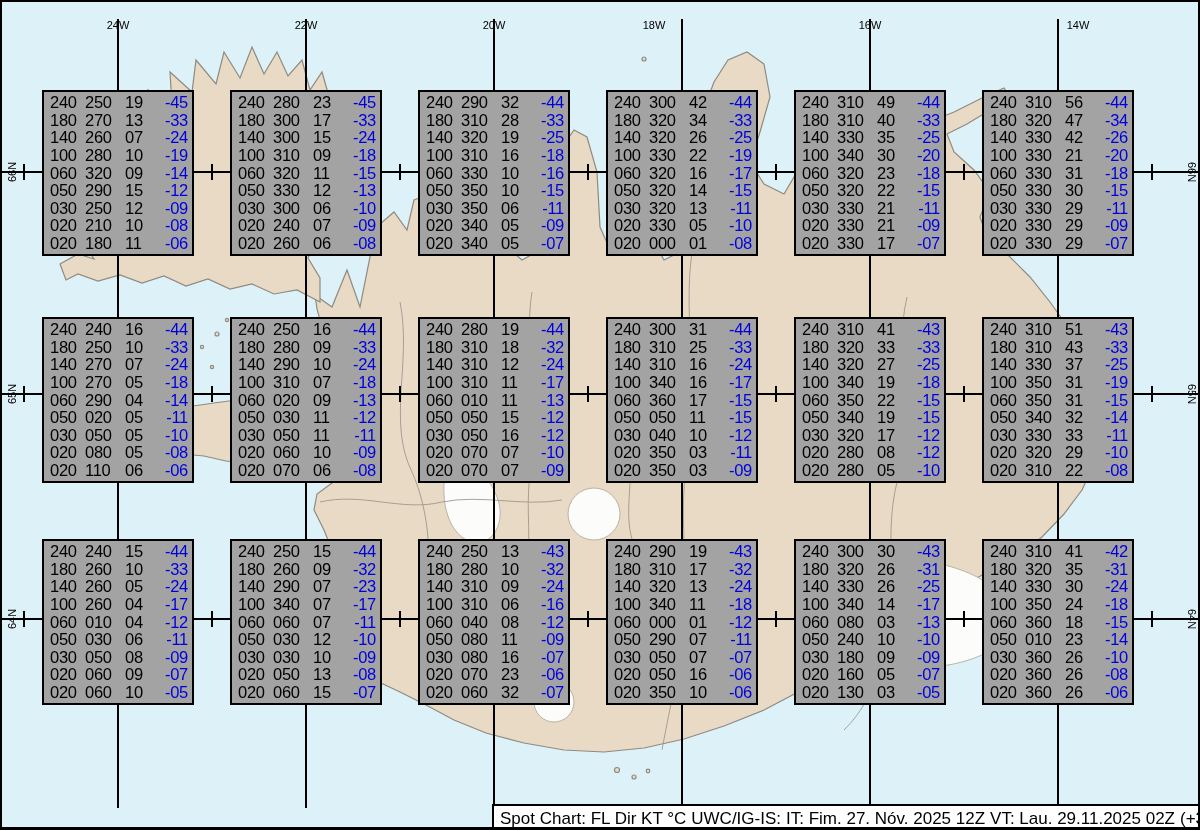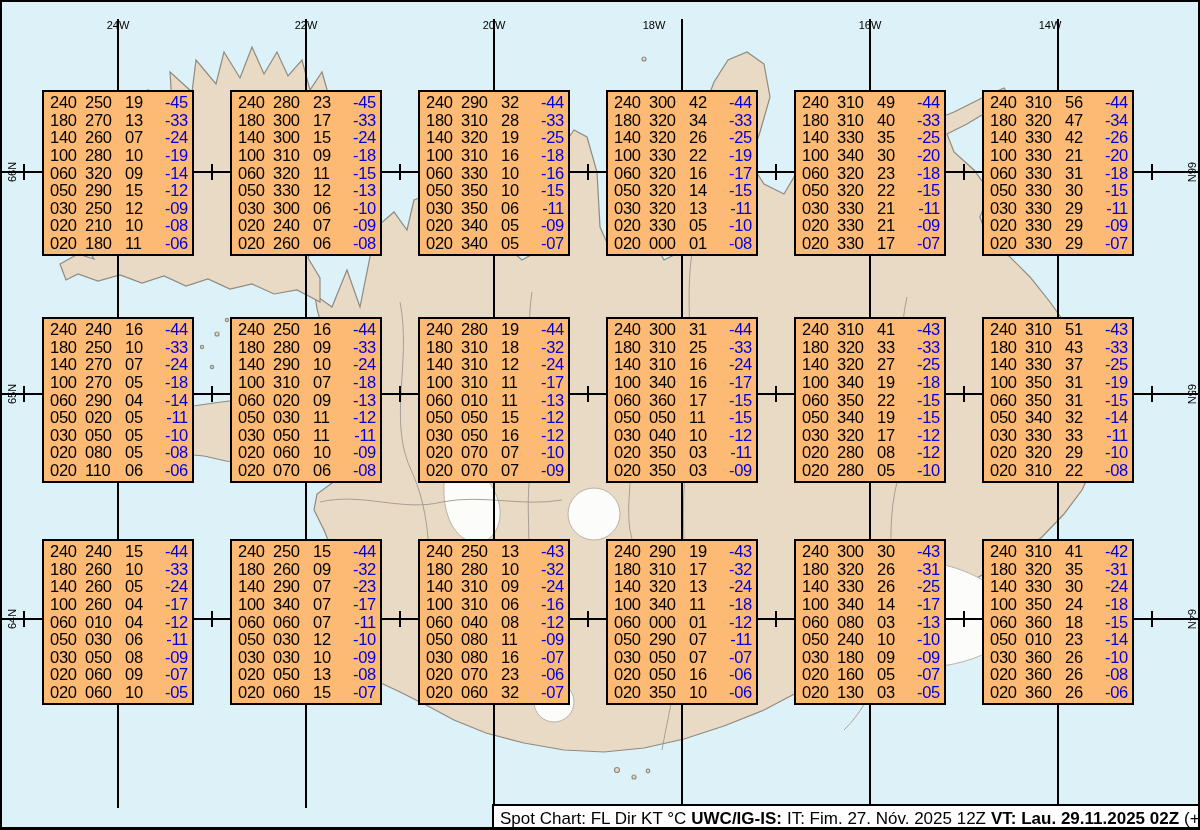--- a/index.html
+++ b/index.html
@@ -9,36 +9,36 @@
          font-family:"Liberation Sans","DejaVu Sans",sans-serif;}
   #map-svg{position:absolute;left:0;top:0;z-index:1;}
   .vline{position:absolute;top:17px;width:2px;background:#000;z-index:2;}
   .hline{position:absolute;left:0;width:1200px;height:2px;background:#000;z-index:2;}
   .tickcross{position:absolute;width:2px;height:16px;background:#000;z-index:2;}
   .lon-label{position:absolute;z-index:4;font-size:11px;color:#000;
              transform:translateX(-50%);white-space:nowrap;margin-top:14px;}
   .lat-label{position:absolute;z-index:4;font-size:11px;color:#000;white-space:nowrap;}
   .lat-left{transform:translate(-50%,-50%) rotate(-90deg);}
   .lat-right{transform:translate(-50%,-50%) rotate(90deg);}
-  .spot-box{position:absolute;width:152px;height:166px;background:#fdba74;
+  .spot-box{position:absolute;width:152px;height:166px;background:#a3a3a3;
             border:2px solid #000;box-sizing:border-box;z-index:3;
             display:flex;flex-direction:column;justify-content:space-between;
             padding:2px 4px 2px 6px;}
   .box-row{display:flex;align-items:baseline;font-size:16.5px;line-height:17px;
            color:#000;letter-spacing:-0.3px;white-space:nowrap;}
   .box-row .c-fl{width:35px;}
   .box-row .c-dir{width:40px;}
   .box-row .c-kt{width:30px;}
   .box-row .c-t{flex:1;text-align:right;color:var(--temp,#0000dd);}
   #status-bar{position:absolute;left:490px;top:802px;width:710px;height:28px;
               background:#fff;border-left:2px solid #000;border-top:2px solid #000;
               box-sizing:border-box;z-index:5;display:flex;align-items:center;
               padding-left:6px;font-size:17px;color:#000;white-space:nowrap;}
   #status-bar span{margin-right:5px;}
-  #status-bar .b{font-weight:bold;}
+  #status-bar .b{font-weight:normal;}
   #bottom-strip{position:absolute;left:0;bottom:0;width:1200px;height:3px;
                 background:#000;z-index:10;}
 </style>
 </head>
 <body>
 
 <div id="chart">
 
   <svg id="map-svg" width="1200" height="830" viewBox="0 0 1200 830">
     <g stroke="#8f8a80" stroke-width="1.2" fill="#e9dac6">
@@ -1134,21 +1134,21 @@
           <span class="c-t">-06</span>
         </div>
       </div>
     </div>
   <div id="labels-layer">
       <div class="lon-label" style="left: 116px; top: 3px;">24W</div>
       <div class="lon-label" style="left: 304px; top: 3px;">22W</div>
       <div class="lon-label" style="left: 492px; top: 3px;">20W</div>
       <div class="lon-label" style="left: 652px; top: 3px;">18W</div>
       <div class="lon-label" style="left: 868px; top: 3px;">16W</div>
-      <div class="lon-label" style="left: 1048px; top: 3px;">14W</div>
+      <div class="lon-label" style="left: 1076px; top: 3px;">14W</div>
       <div class="lon-label" style="left: 116px; top: 811px;">24W</div>
       <div class="lon-label" style="left: 304px; top: 811px;">22W</div>
       <div class="lon-label" style="left: 481px; top: 813px;">20</div>
       <div class="lat-label lat-left" style="left: 10px; top: 170px;">66N</div>
       <div class="lat-label lat-left" style="left: 10px; top: 392px;">65N</div>
       <div class="lat-label lat-left" style="left: 10px; top: 617px;">64N</div>
       <div class="lat-label lat-right" style="left: 1190px; top: 170px;">66N</div>
       <div class="lat-label lat-right" style="left: 1190px; top: 392px;">65N</div>
       <div class="lat-label lat-right" style="left: 1190px; top: 617px;">64N</div>
     </div>

